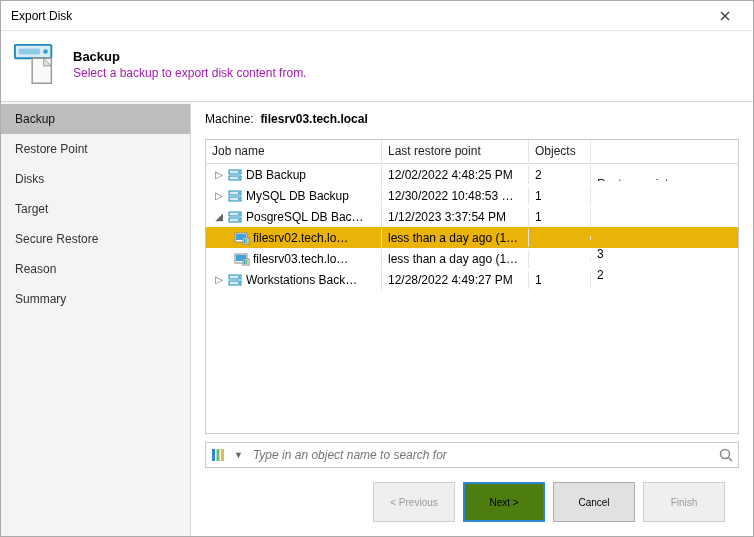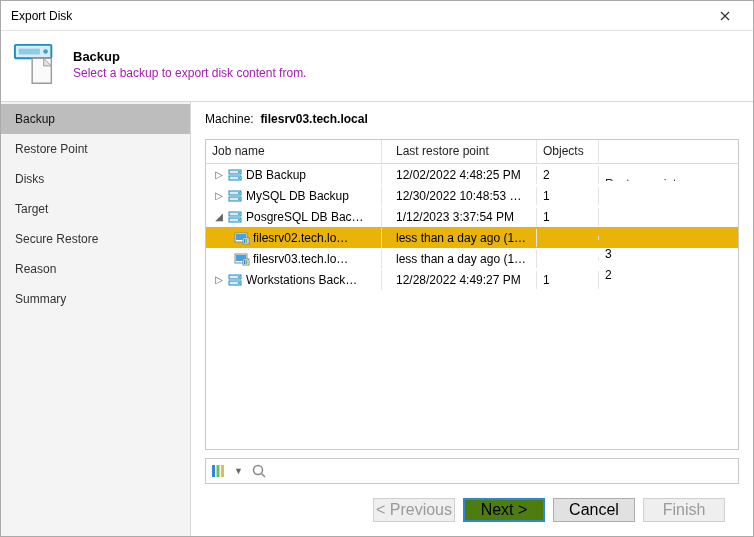--- a/index.html
+++ b/index.html
@@ -91,21 +91,21 @@
     font-size:12px;
     color:#222;
   }
   .grid-head .col, .row .col {
     border-right:1px solid #e4e4e4;
     padding: 4px 6px;
     overflow:hidden; white-space:nowrap; text-overflow:ellipsis;
   }
   .grid-head .col:last-child, .row .col:last-child { border-right:none; }
   .col-job { width: 176px; flex-shrink:0; }
-  .col-lrp { width: 147px; flex-shrink:0;margin-left:8px; }
+  .col-lrp { width: 147px; flex-shrink:0; }
   .col-obj { width: 62px; flex-shrink:0; }
   .col-rp  { flex:1;margin-top:33px; }
 
   .grid-body { flex:1; overflow:auto; }
   .row {
     display:flex;
     height:21px;
     font-size:12px;
     align-items:center;
   }
@@ -143,24 +143,24 @@
 
   
   .footer {
     display:flex;
     justify-content:flex-end;
     gap:8px;
     padding: 14px;
   }
   .btn {
     min-width:82px;
-    height:24px;
+    height:40px;
     border:1px solid #adadad;
     background:#e1e1e1;
-    font-size:16px;
+    font-size:10px;
     display:flex; align-items:center; justify-content:center;
     cursor:pointer;
   }
   .btn.primary { background:#4d7c0f; border:2px solid #2f86d5; }
   .btn.disabled { color:#9a9a9a; background:#efefef; border-color:#cfcfcf; cursor:default; }
 </style>
 </head>
 <body>
 
 <div class="titlebar">
@@ -316,20 +316,21 @@
         </div>
     </div>
 
     <div class="searchbar">
       <svg class="icon-sm" viewBox="0 0 16 16">
         <rect x="2" y="2" width="3" height="12" fill="#2f86d5"></rect>
         <rect x="6.5" y="2" width="3" height="12" fill="#69c05a"></rect>
         <rect x="11" y="2" width="3" height="12" fill="#e9b84f"></rect>
       </svg>
       <span class="dropdown-btn">▼</span>
+      <input type="text" placeholder="Type in an object name to search for" style="">
       <svg class="icon-sm" viewBox="0 0 16 16">
         <circle cx="7" cy="7" r="4.5" fill="none" stroke="#888" stroke-width="1.5"></circle>
         <line x1="10.5" y1="10.5" x2="14" y2="14" stroke="#888" stroke-width="1.5"></line>
       </svg>
     </div>
 
     <div class="footer">
       <div class="btn disabled">&lt; Previous</div>
       <div class="btn primary">Next &gt;</div>
       <div class="btn">Cancel</div>

